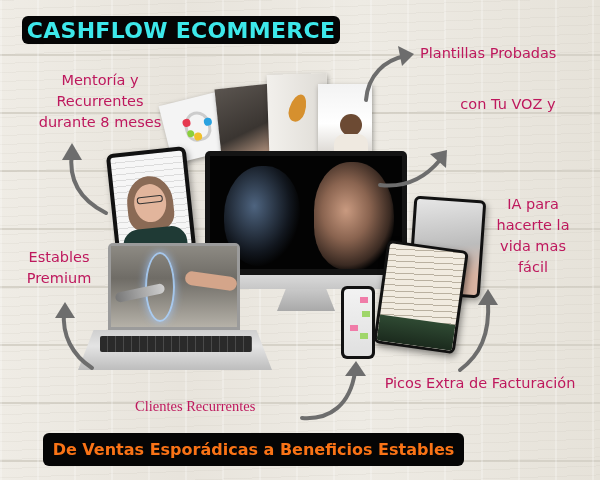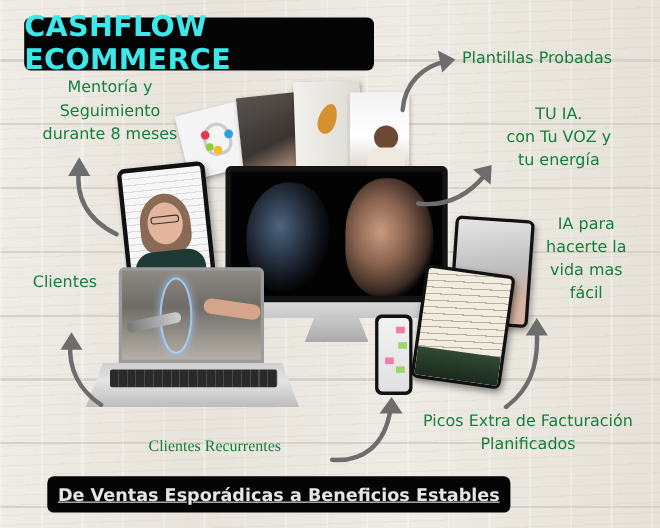--- a/index.html
+++ b/index.html
@@ -15,33 +15,33 @@
       repeating-linear-gradient(180deg, transparent 0 54px, #d6d2c8 54px 56px, transparent 56px 58px),
       linear-gradient(90deg, #efece5 0%, #e8e4dc 30%, #eeebe4 60%, #e6e2d9 100%);
   }
   .wood::after {
     content: ""; position: absolute; inset: 0;
     background:
       repeating-linear-gradient(90deg, rgba(255,255,255,0.25) 0 2px, transparent 2px 37px),
       repeating-linear-gradient(178deg, rgba(200,195,185,0.18) 0 1px, transparent 1px 9px);
   }
   .title-badge {
-    position: absolute; left: 22px; top: 16px; width: 318px; height: 48px;
+    position: absolute; left: 22px; top: 16px; width: 318px; height: 28px;
     background: #050505; border-radius: 6px;
     display: flex; align-items: center; justify-content: center;
-    color: #3de8ea; font-weight: bold; font-size: 26px; letter-spacing: 0.3px;
+    color: #3de8ea; font-weight: bold; font-size: 22px; letter-spacing: 0.3px;
   }
   .footer-badge {
     position: absolute; left: 43px; top: 433px; width: 421px; height: 33px;
     background: #050505; border-radius: 6px;
     display: flex; align-items: center; justify-content: center;
-    color: #e5e5e5; font-weight: bold; font-size: 16px; text-decoration: underline;
+    color: #f97316; font-weight: bold; font-size: 16px;
   }
   .label {
-    position: absolute; color: #15803d; font-size: 14.5px; line-height: 21px;
+    position: absolute; color: #be185d; font-size: 14.5px; line-height: 21px;
     text-align: center; white-space: nowrap;
   }
   .arrow { position: absolute; overflow: visible; }
   .arrow path { fill: none; stroke: #6d6d6d; stroke-width: 4; stroke-linecap: round; }
   .arrow polygon { fill: #6d6d6d; }
 
   
   .photo { position: absolute; box-shadow: 1px 2px 5px rgba(0,0,0,0.35); overflow: hidden; }
   .photo-infographic { left: 165px; top: 98px; width: 60px; height: 60px; background: #f4f4f4; transform: rotate(-14deg); }
   .photo-phone-hand { left: 218px; top: 86px; width: 62px; height: 70px; background: linear-gradient(160deg,#5a544f,#3a3531 60%,#c9a48c); transform: rotate(-6deg); }
@@ -174,46 +174,44 @@
   <div class="screen">
       <span class="n1"></span>
       <span class="n2"></span>
       <span class="n3"></span>
       <span class="n4"></span>
     </div>
 </div>
 
 <div class="label" style="left:30px; top:70px; width:140px;">
   <div>Mentoría y</div>
-  <div>Seguimiento</div>
+  <div>Recurrentes</div>
   <div>durante 8 meses</div>
 </div>
 <div class="label" style="left:420px; top:43px;">
   <div>Plantillas Probadas</div>
 </div>
 <div class="label" style="left:448px; top:94px; width:120px;">
-  <div>TU IA.</div>
   <div>con Tu VOZ y</div>
-  <div>tu energía</div>
 </div>
 <div class="label" style="left:488px; top:194px; width:90px;">
   <div>IA para</div>
   <div>hacerte la</div>
   <div>vida mas</div>
   <div>fácil</div>
 </div>
 <div class="label" style="left:14px; top:247px; width:90px;">
-  <div>Clientes</div>
+  <div>Estables</div>
+  <div>Premium</div>
 </div>
 <div class="label" style="left:135px; top:396px;font-family:Liberation Serif, serif;">
   <div>Clientes Recurrentes</div>
 </div>
 <div class="label" style="left:372px; top:373px; width:216px;">
   <div>Picos Extra de Facturación</div>
-  <div>Planificados</div>
 </div>
 
 <svg class="arrow" width="600" height="480" style="left:0;top:0;">
   <g>
     <path d="M106 213 C 80 200, 68 180, 72 152"></path>
     <polygon points="72,143 62,160 82,160"></polygon>
   </g>
   <g>
     <path d="M366 100 C 368 75, 385 60, 405 56"></path>
     <polygon points="414,54 398,46 402,66"></polygon>

